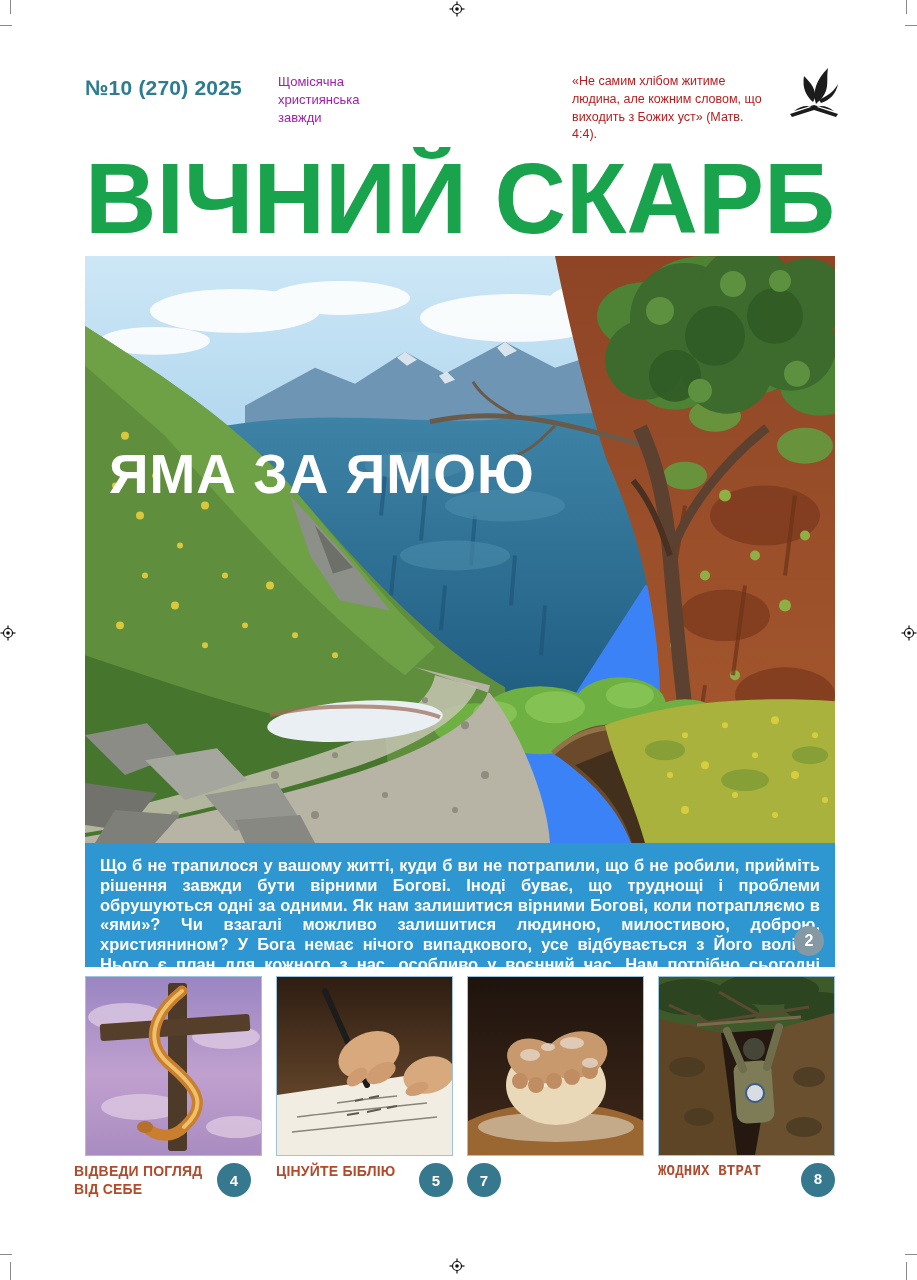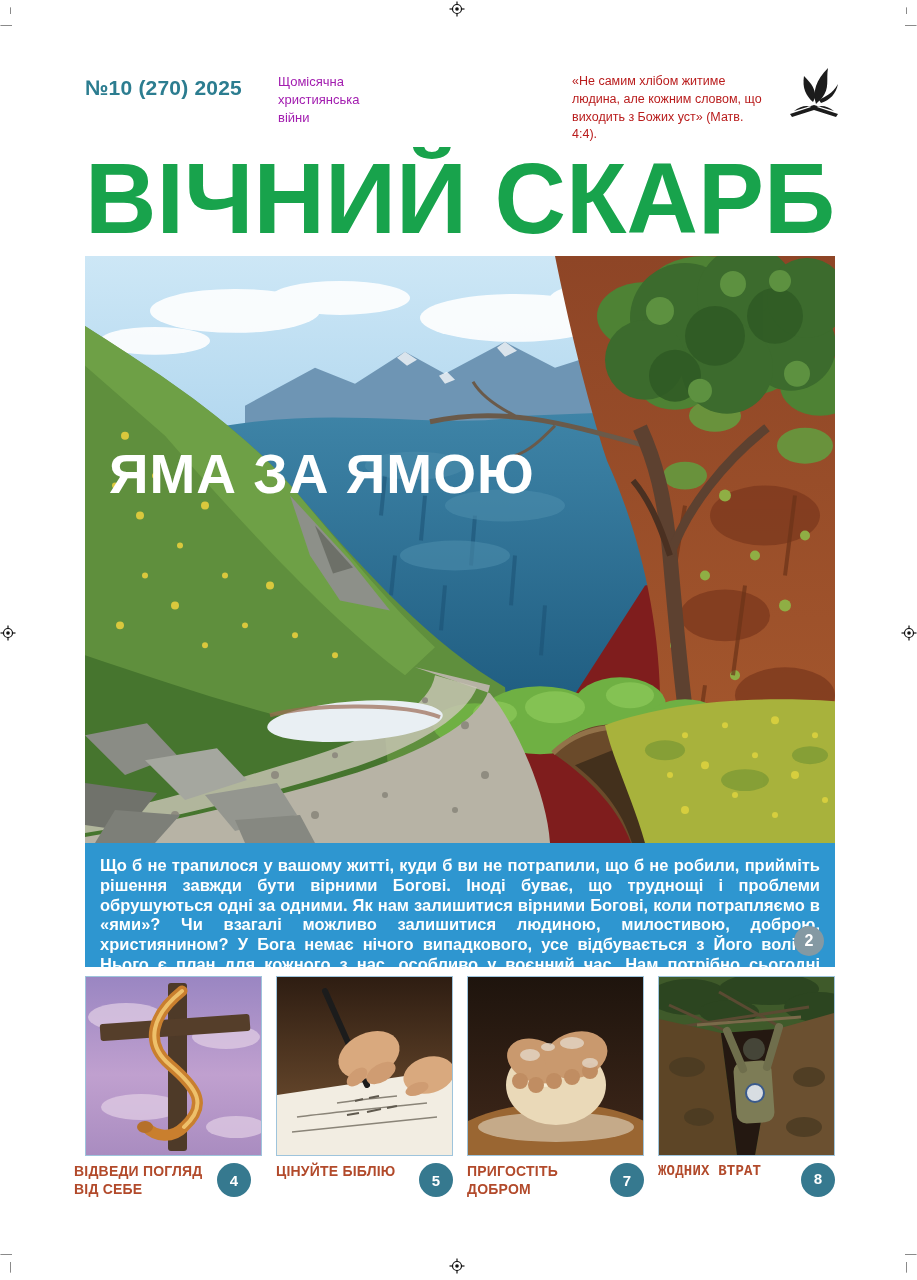--- a/index.html
+++ b/index.html
@@ -1,30 +1,30 @@
 <!DOCTYPE html>
 <html><head>
 <meta charset="utf-8">
 <style>
   html,body{margin:0;padding:0;background:#ffffff;}
   .page{position:relative;width:917px;height:1280px;background:#fff;overflow:hidden;
-        font-family:"Liberation Sans",sans-serif;border-radius:30px;}
+        font-family:"Liberation Sans",sans-serif;}
   .abs{position:absolute;}
 
   
   .issue{left:85px;top:76px;font-size:21px;font-weight:bold;color:#2c7d90;letter-spacing:.2px;}
   .tagline{left:278px;top:73px;font-size:13px;color:#a21caf;line-height:1.4;}
   .quote{left:572px;top:73px;width:192px;font-size:12.5px;color:#b91c1c;line-height:1.42;}
   .logo{left:786px;top:64px;width:56px;height:58px;}
 
   
   .masthead{left:85px;top:147px;width:750px;height:108px;}
 
   
-  .photo{left:85px;top:256px;width:750px;height:587px;overflow:hidden;background:#7f1d1d;}
+  .photo{left:85px;top:256px;width:750px;height:587px;overflow:hidden;background:#3b82f6;}
   .photo svg.scene{position:absolute;left:0;top:0;}
   .headline{position:absolute;left:24px;top:186px;font-size:55px;font-weight:700;color:#ffffff;
             letter-spacing:1px;white-space:nowrap;}
 
   
   .leadbox{left:85px;top:843px;width:750px;height:124px;background:#2e96d0;box-sizing:border-box;
            padding:13px 15px 12px 15px;}
   .leadbox p{margin:0;color:#ffffff;font-size:16.5px;font-weight:700;line-height:19.8px;
              text-align:justify;}
   .lead-badge{position:absolute;right:11px;bottom:11px;width:30px;height:30px;border-radius:50%;
@@ -92,21 +92,21 @@
   <div class="abs cropmark" style="left:906px;top:0;width:1px;height:14px;"></div>
   <div class="abs cropmark" style="left:0;top:1254px;width:12px;height:1px;"></div>
   <div class="abs cropmark" style="left:10px;top:1262px;width:1px;height:18px;"></div>
   <div class="abs cropmark" style="left:905px;top:1254px;width:12px;height:1px;"></div>
   <div class="abs cropmark" style="left:906px;top:1262px;width:1px;height:18px;"></div>
 
   <div class="abs issue">№10 (270) 2025</div>
   <div class="abs tagline">
     <div>Щомісячна</div>
     <div>християнська</div>
-    <div>війни</div>
+    <div>завжди</div>
   </div>
   <div class="abs quote">«Не самим хлібом житиме людина, але кожним словом, що виходить з Божих уст» (Матв. 4:4).</div>
   <svg class="abs logo" viewBox="0 0 56 58">
     <path d="M4 50 L28 42 L52 50 L50 53 L28 46 L6 53 Z" fill="#1c1c1c"></path>
     <path d="M8 47 C16 41 22 41 28 44 C34 41 40 41 48 47 L28 41 Z" fill="#1c1c1c"></path>
     <path d="M30 40 C26 28 30 16 42 4 C40 16 44 24 36 34 C33 37 31 39 30 40 Z" fill="#1c1c1c"></path>
     <path d="M27 38 C20 32 16 24 18 12 C26 20 30 26 29 34 Z" fill="#1c1c1c"></path>
     <path d="M33 36 C40 32 46 30 52 20 C50 30 44 36 35 39 Z" fill="#1c1c1c"></path>
   </svg>
 
@@ -436,21 +436,20 @@
 
   <div class="abs caption" style="left:74px;">
     <div class="title">ВІДВЕДИ ПОГЛЯД ВІД СЕБЕ</div>
     <div class="badge">4</div>
   </div>
   <div class="abs caption" style="left:276px;text-align:right;">
     <div class="title">ЦІНУЙТЕ БІБЛІЮ</div>
     <div class="badge">5</div>
   </div>
   <div class="abs caption" style="left:467px;">
-    <div class="title">ПРИГОСТІТЬ ДОБРОМ</div>
     <div class="badge">7</div>
   </div>
   <div class="abs caption" style="left:658px;font-family:Liberation Mono, monospace;">
     <div class="title">ЖОДНИХ ВТРАТ</div>
     <div class="badge">8</div>
   </div>
 
 </div>
 
 </body></html>

